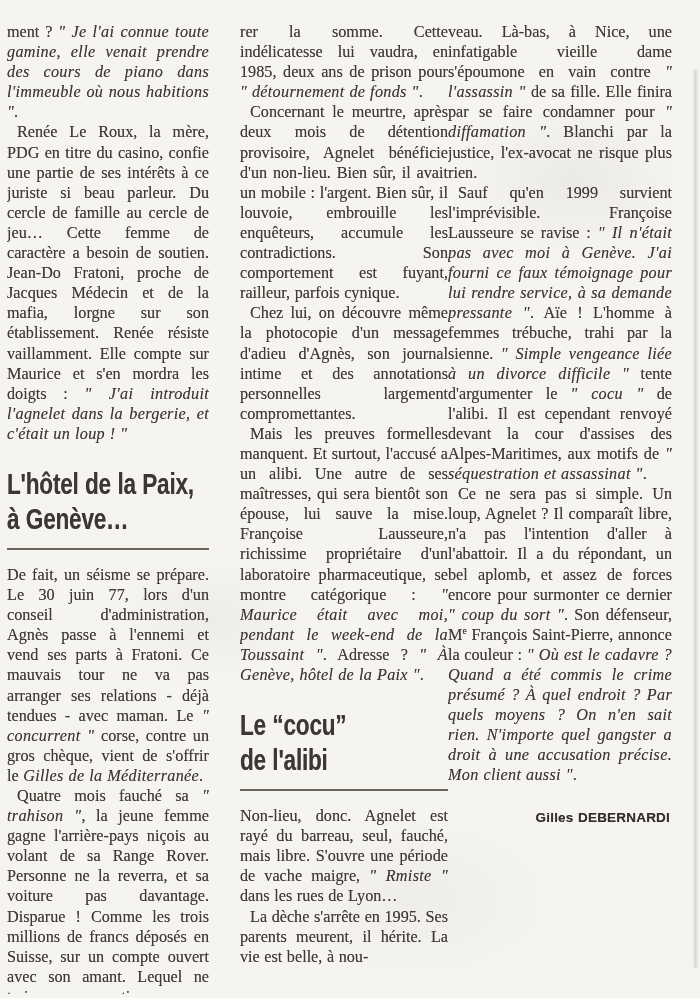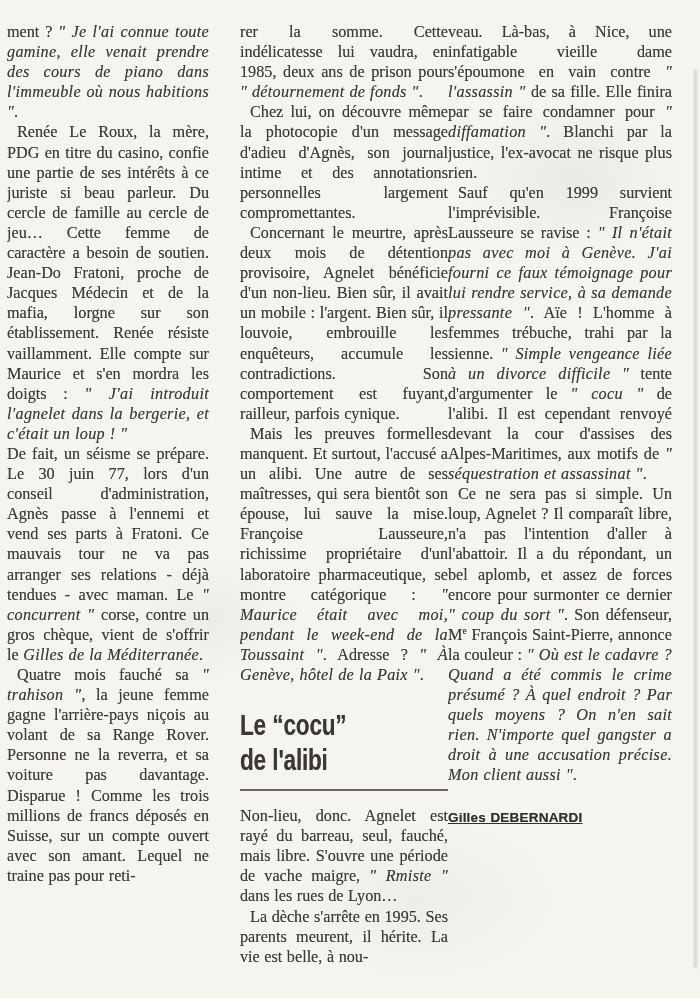--- a/index.html
+++ b/index.html
@@ -67,45 +67,46 @@
     font-size: 29px;
     line-height: 35px;
     letter-spacing: -0.3px;
     color: #3b3733;
     text-shadow: 0 0 0.5px rgba(59,55,51,0.5);
     white-space: nowrap;
   }
   .byline {
     margin-top: 22px;
     padding-right: 2px;
+    text-align: right;
     font-family: "Liberation Sans", sans-serif;
     font-weight: bold;
     font-size: 13.5px;
     letter-spacing: 0.2px;
     color: #33302c;
     text-shadow: 0 0 0.6px rgba(51,48,44,0.6);
-    text-decoration: underline;
   }
 </style>
 </head>
 <body>
 
 <div class="page">
   <div class="scan-edge"></div>
   <div class="columns">
     <div class="col col-1">
         <p><span>ment ? </span><em>" Je l'ai connue toute gamine, elle venait prendre des cours de piano dans l'immeuble où nous habitions "</em><span>.</span></p>
         <p class="indent"><span>Renée Le Roux, la mère, PDG en titre du casino, confie une partie de ses intérêts à ce juriste si beau parleur. Du cercle de famille au cercle de jeu… Cette femme de caractère a besoin de soutien. Jean-Do Fratoni, proche de Jacques Médecin et de la mafia, lorgne sur son établissement. Renée résiste vaillamment. Elle compte sur Maurice et s'en mordra les doigts : </span><em>" J'ai introduit l'agnelet dans la bergerie, et c'était un loup ! "</em></p>
+        <h2 class="section-heading"><span class="h-inner">L'hôtel de la Paix,<br>à Genève…</span></h2>
         <p><span>De fait, un séisme se prépare. Le 30 juin 77, lors d'un conseil d'administration, Agnès passe à l'ennemi et vend ses parts à Fratoni. Ce mauvais tour ne va pas arranger ses relations - déjà tendues - avec maman. Le </span><em>" concurrent "</em><span> corse, contre un gros chèque, vient de s'offrir le </span><em>Gilles de la Méditerranée</em><span>.</span></p>
         <p class="indent"><span>Quatre mois fauché sa </span><em>" trahison "</em><span>, la jeune femme gagne l'arrière-pays niçois au volant de sa Range Rover. Personne ne la reverra, et sa voiture pas davantage. Disparue ! Comme les trois millions de francs déposés en Suisse, sur un compte ouvert avec son amant. Lequel ne traine pas pour reti-</span></p>
       </div>
     <div class="col col-2">
         <p><span>rer la somme. Cette indélicatesse lui vaudra, en 1985, deux ans de prison pour </span><em>" détournement de fonds "</em><span>.</span></p>
+        <p class="indent"><span>Concernant le meurtre, après deux mois de détention provisoire, Agnelet bénéficie d'un non-lieu. Bien sûr, il avait un mobile : l'argent. Bien sûr, il louvoie, embrouille les enquêteurs, accumule les contradictions. Son comportement est fuyant, railleur, parfois cynique.</span></p>
         <p class="indent"><span>Chez lui, on découvre même la photocopie d'un message d'adieu d'Agnès, son journal intime et des annotations personnelles largement compromettantes.</span></p>
-        <p class="indent"><span>Concernant le meurtre, après deux mois de détention provisoire, Agnelet bénéficie d'un non-lieu. Bien sûr, il avait un mobile : l'argent. Bien sûr, il louvoie, embrouille les enquêteurs, accumule les contradictions. Son comportement est fuyant, railleur, parfois cynique.</span></p>
         <p class="indent"><span>Mais les preuves formelles manquent. Et surtout, l'accusé a un alibi. Une autre de ses maîtresses, qui sera bientôt son épouse, lui sauve la mise. Françoise Lausseure, richissime propriétaire d'un laboratoire pharmaceutique, se montre catégorique : </span><em>" Maurice était avec moi, pendant le week-end de la Toussaint "</em><span>. Adresse ? </span><em>" À Genève, hôtel de la Paix "</em><span>.</span></p>
         <h2 class="section-heading"><span class="h-inner">Le “cocu”<br>de l'alibi</span></h2>
         <p><span>Non-lieu, donc. Agnelet est rayé du barreau, seul, fauché, mais libre. S'ouvre une période de vache maigre, </span><em>" Rmiste "</em><span> dans les rues de Lyon…</span></p>
         <p class="indent"><span>La dèche s'arrête en 1995. Ses parents meurent, il hérite. La vie est belle, à nou-</span></p>
       </div>
     <div class="col col-3">
       <div>
           <p><span>veau. Là-bas, à Nice, une infatigable vieille dame s'époumone en vain contre </span><em>" l'assassin "</em><span> de sa fille. Elle finira par se faire condamner pour </span><em>" diffamation "</em><span>. Blanchi par la justice, l'ex-avocat ne risque plus rien.</span></p>
           <p class="indent"><span>Sauf qu'en 1999 survient l'imprévisible. Françoise Lausseure se ravise : </span><em>" Il n'était pas avec moi à Genève. J'ai fourni ce faux témoignage pour lui rendre service, à sa demande pressante "</em><span>. Aïe ! L'homme à femmes trébuche, trahi par la sienne. </span><em>" Simple vengeance liée à un divorce difficile "</em><span> tente d'argumenter le </span><em>" cocu "</em><span> de l'alibi. Il est cependant renvoyé devant la cour d'assises des Alpes-Maritimes, aux motifs de </span><em>" séquestration et assassinat "</em><span>.</span></p>
           <p class="indent"><span>Ce ne sera pas si simple. Un loup, Agnelet ? Il comparaît libre, n'a pas l'intention d'aller à l'abattoir. Il a du répondant, un bel aplomb, et assez de forces encore pour surmonter ce dernier </span><em>" coup du sort "</em><span>. Son défenseur, M</span><sup>e</sup><span> François Saint-Pierre, annonce la couleur : </span><em>" Où est le cadavre ? Quand a été commis le crime présumé ? À quel endroit ? Par quels moyens ? On n'en sait rien. N'importe quel gangster a droit à une accusation précise. Mon client aussi "</em><span>.</span></p>

